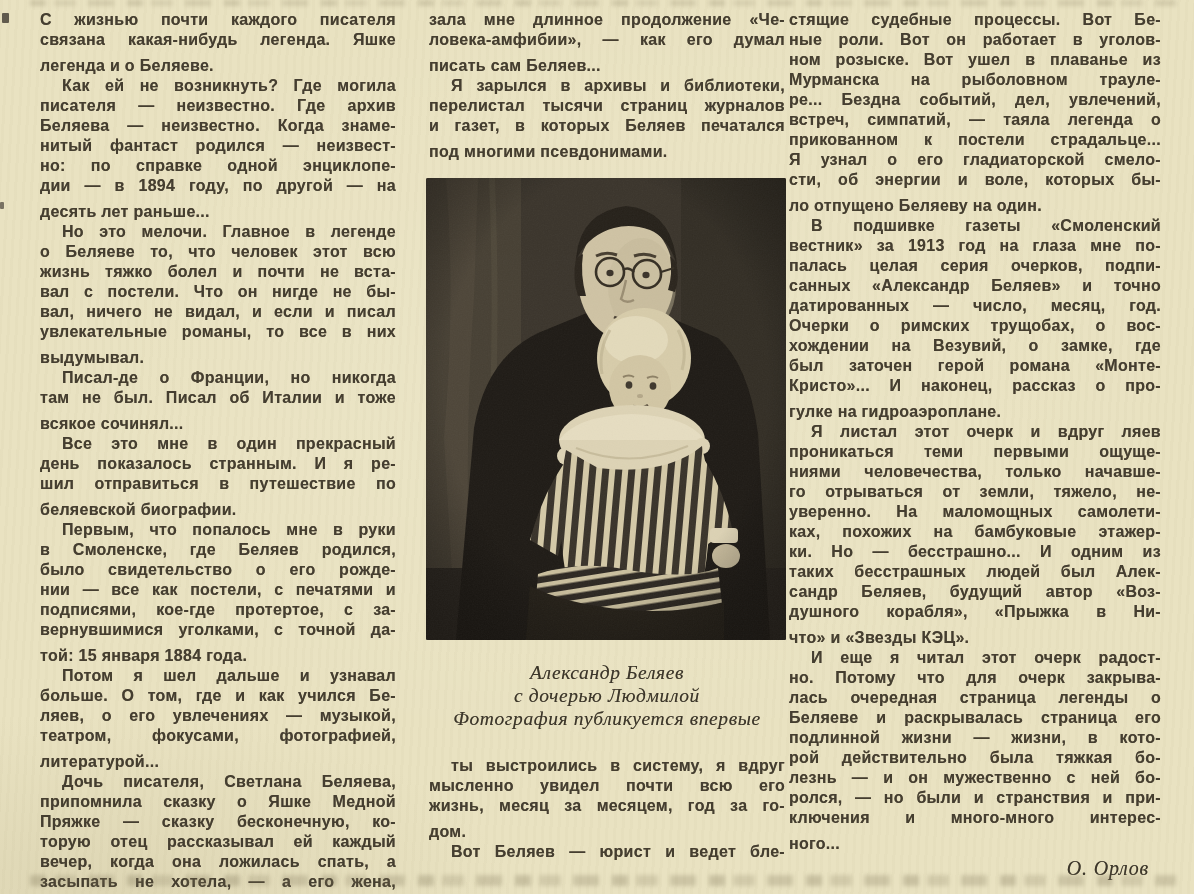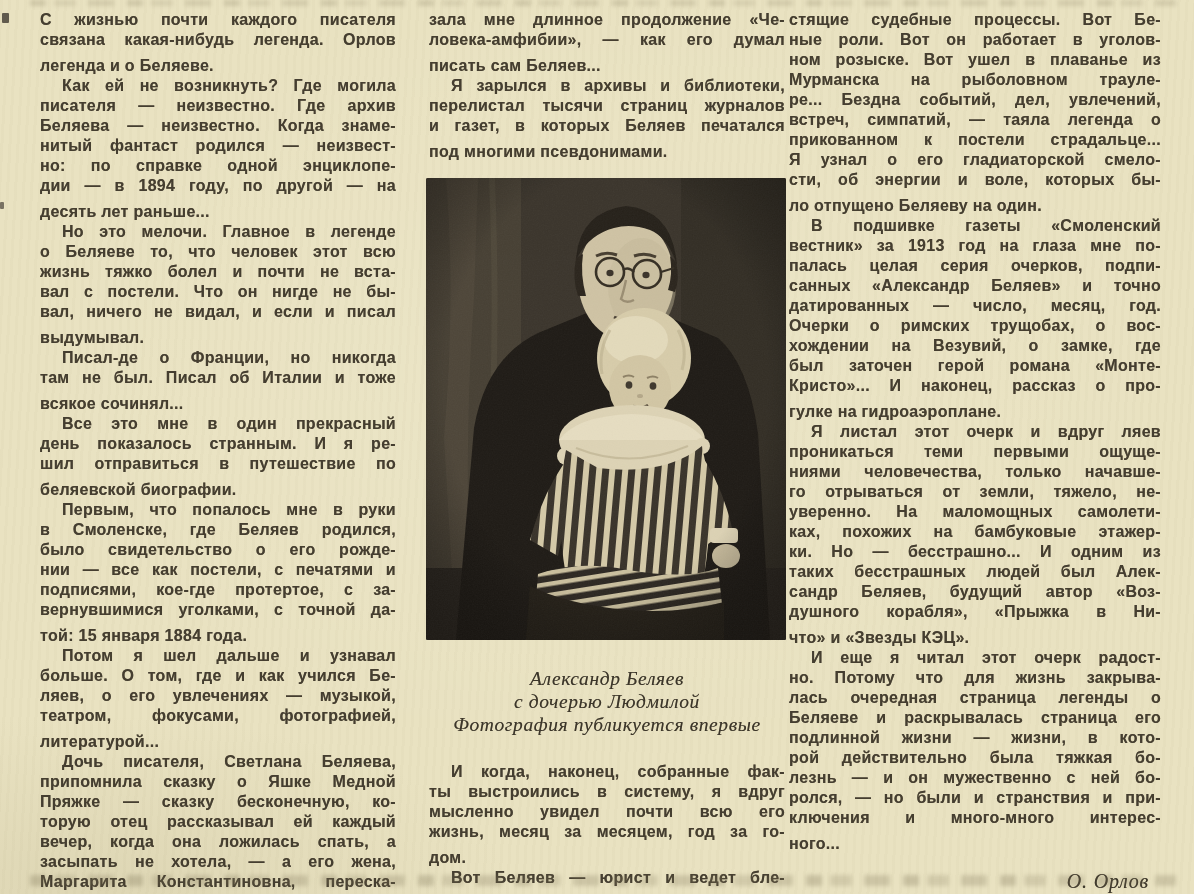--- a/index.html
+++ b/index.html
@@ -22,29 +22,29 @@
   .col-right{left:789px;width:372px;}
   .line{
     font-size:16px;line-height:20px;height:20px;overflow:hidden;
     letter-spacing:0.3px;text-align:justify;text-align-last:justify;text-justify:inter-word;
     text-shadow:0 0 0.6px rgba(70,60,45,0.55);white-space:normal;
   }
   .line.last{text-align-last:left;margin-top:6px;}
   .para.indent .line:first-child{text-indent:22px;}
   figure.photo{margin:16px 0 0 -3px;padding:0;width:360px;height:462px;}
   figure.photo svg{display:block;border-radius:2px;}
-  .caption{margin-top:27px;}
+  .caption{margin-top:21px;}
   .cap-line{
     font-family:"Liberation Serif",serif;font-style:italic;font-weight:400;
     font-size:19.5px;line-height:23px;text-align:center;color:var(--caption-ink);
     letter-spacing:0.6px;text-shadow:0 0 0.5px rgba(60,54,42,0.5);
   }
   .mid-bottom{margin-top:26px;}
   .signature{
-    margin-top:16px;padding-right:12px;text-align:right;
+    margin-top:3px;padding-right:12px;text-align:right;
     font-family:"Liberation Serif",serif;font-style:italic;font-weight:400;
     font-size:20px;color:var(--caption-ink);letter-spacing:0.8px;
     text-shadow:0 0 0.5px rgba(60,54,42,0.5);
   }
   .ghost{
     position:absolute;left:30px;right:18px;filter:blur(2px);
     background-image:repeating-linear-gradient(90deg,
       rgba(125,116,86,0.55) 0 16px, rgba(0,0,0,0) 16px 24px,
       rgba(125,116,86,0.38) 24px 46px, rgba(0,0,0,0) 46px 58px,
       rgba(125,116,86,0.48) 58px 84px, rgba(0,0,0,0) 84px 97px);
@@ -59,38 +59,39 @@
 <body>
 
 <div class="page">
   <div class="ghost ghost-top"></div>
   <div class="smudge smudge-1"></div>
   <div class="smudge smudge-2"></div>
 
   <div class="col col-left">
       <div class="para">
         <div class="line">С жизнью почти каждого писателя</div>
-        <div class="line">связана какая-нибудь легенда. Орлов</div>
+        <div class="line">связана какая-нибудь легенда. Яшке</div>
         <div class="line last">легенда и о Беляеве.</div>
       </div>
       <div class="para indent">
         <div class="line">Как ей не возникнуть? Где могила</div>
         <div class="line">писателя — неизвестно. Где архив</div>
         <div class="line">Беляева — неизвестно. Когда знаме-</div>
         <div class="line">нитый фантаст родился — неизвест-</div>
         <div class="line">но: по справке одной энциклопе-</div>
         <div class="line">дии — в 1894 году, по другой — на</div>
         <div class="line last">десять лет раньше...</div>
       </div>
       <div class="para indent">
         <div class="line">Но это мелочи. Главное в легенде</div>
         <div class="line">о Беляеве то, что человек этот всю</div>
         <div class="line">жизнь тяжко болел и почти не вста-</div>
         <div class="line">вал с постели. Что он нигде не бы-</div>
         <div class="line">вал, ничего не видал, и если и писал</div>
+        <div class="line">увлекательные романы, то все в них</div>
         <div class="line last">выдумывал.</div>
       </div>
       <div class="para indent">
         <div class="line">Писал-де о Франции, но никогда</div>
         <div class="line">там не был. Писал об Италии и тоже</div>
         <div class="line last">всякое сочинял...</div>
       </div>
       <div class="para indent">
         <div class="line">Все это мне в один прекрасный</div>
         <div class="line">день показалось странным. И я ре-</div>
@@ -233,21 +234,20 @@
     </figure>
 
     <div class="caption">
       <div class="cap-line">Александр Беляев</div>
       <div class="cap-line">с дочерью Людмилой</div>
       <div class="cap-line">Фотография публикуется впервые</div>
     </div>
 
     <div class="mid-bottom">
         <div class="para indent">
-          <div class="line">И когда, наконец, собранные фак-</div>
           <div class="line">ты выстроились в систему, я вдруг</div>
           <div class="line">мысленно увидел почти всю его</div>
           <div class="line">жизнь, месяц за месяцем, год за го-</div>
           <div class="line last">дом.</div>
         </div>
         <div class="para indent">
           <div class="line">Вот Беляев — юрист и ведет бле-</div>
         </div>
       </div>
   </div>
@@ -286,21 +286,21 @@
           <div class="line">уверенно. На маломощных самолети-</div>
           <div class="line">ках, похожих на бамбуковые этажер-</div>
           <div class="line">ки. Но — бесстрашно... И одним из</div>
           <div class="line">таких бесстрашных людей был Алек-</div>
           <div class="line">сандр Беляев, будущий автор «Воз-</div>
           <div class="line">душного корабля», «Прыжка в Ни-</div>
           <div class="line last">что» и «Звезды КЭЦ».</div>
         </div>
         <div class="para indent">
           <div class="line">И еще я читал этот очерк радост-</div>
-          <div class="line">но. Потому что для жизнь закрыва-</div>
+          <div class="line">но. Потому что для очерк закрыва-</div>
           <div class="line">лась очередная страница легенды о</div>
           <div class="line">Беляеве и раскрывалась страница его</div>
           <div class="line">подлинной жизни — жизни, в кото-</div>
           <div class="line">рой действительно была тяжкая бо-</div>
           <div class="line">лезнь — и он мужественно с ней бо-</div>
           <div class="line">ролся, — но были и странствия и при-</div>
           <div class="line">ключения и много-много интерес-</div>
           <div class="line last">ного...</div>
         </div>
       </div>

